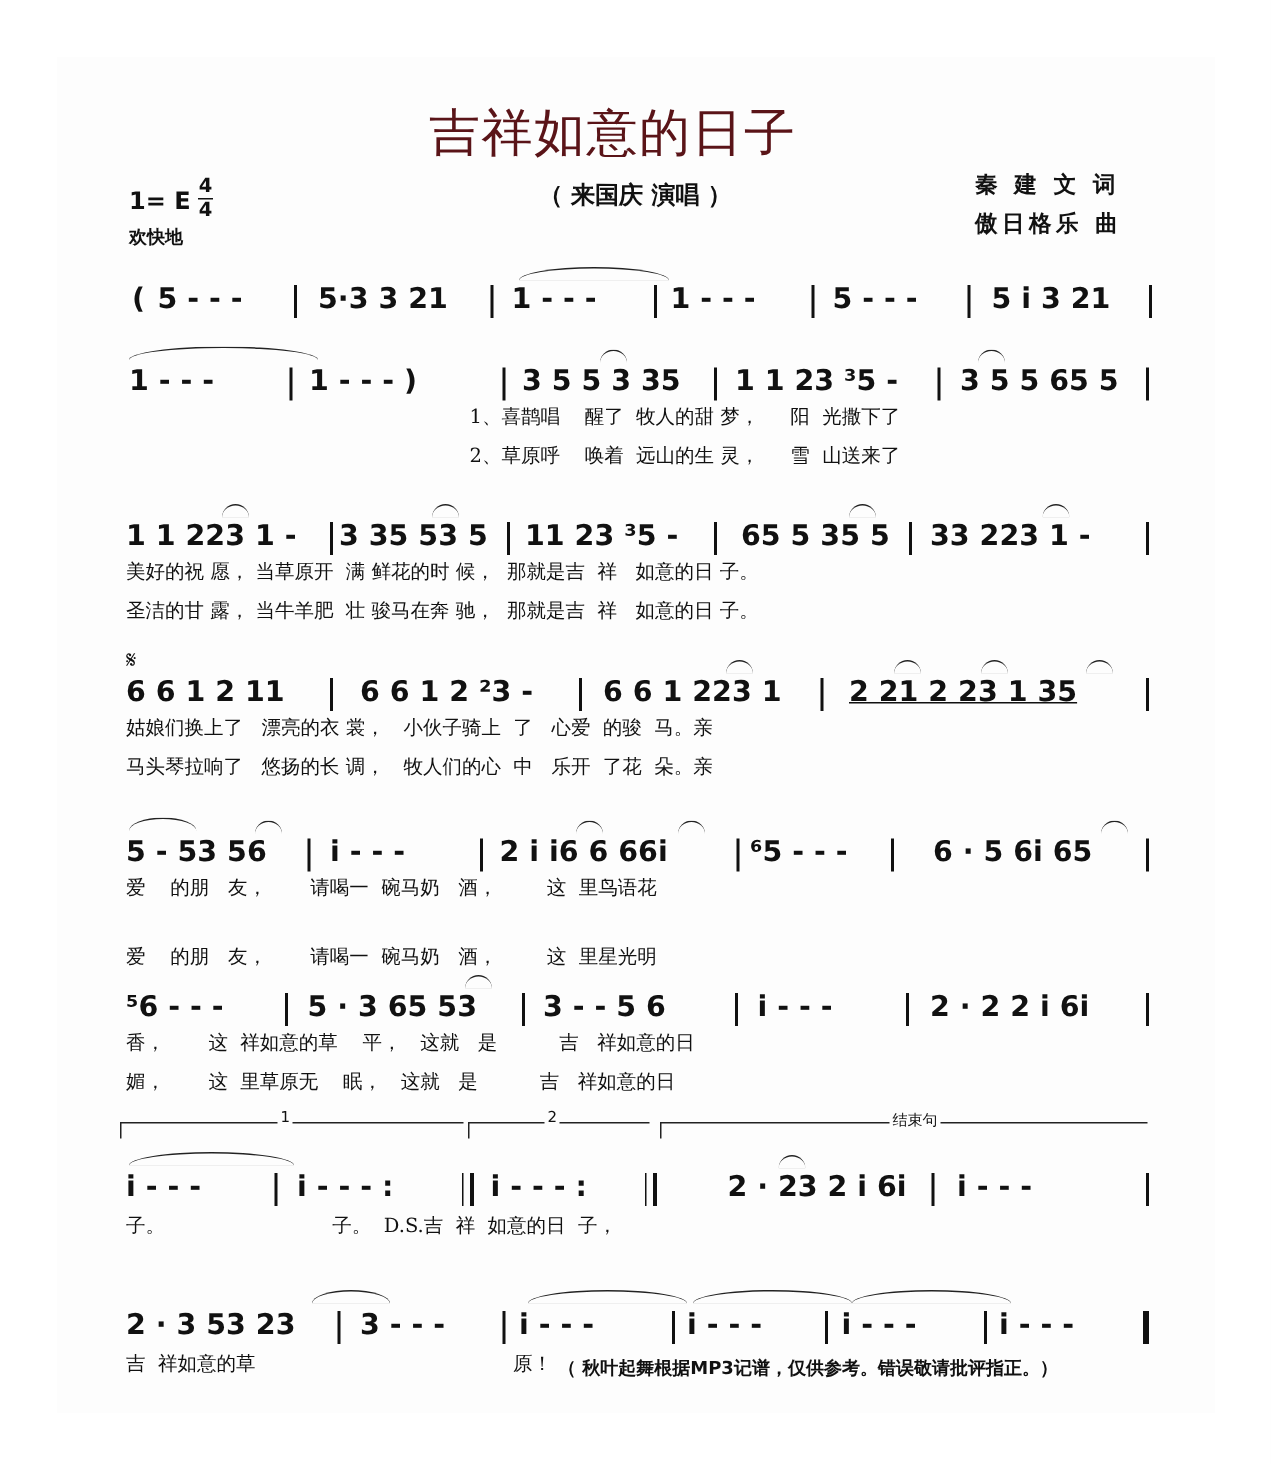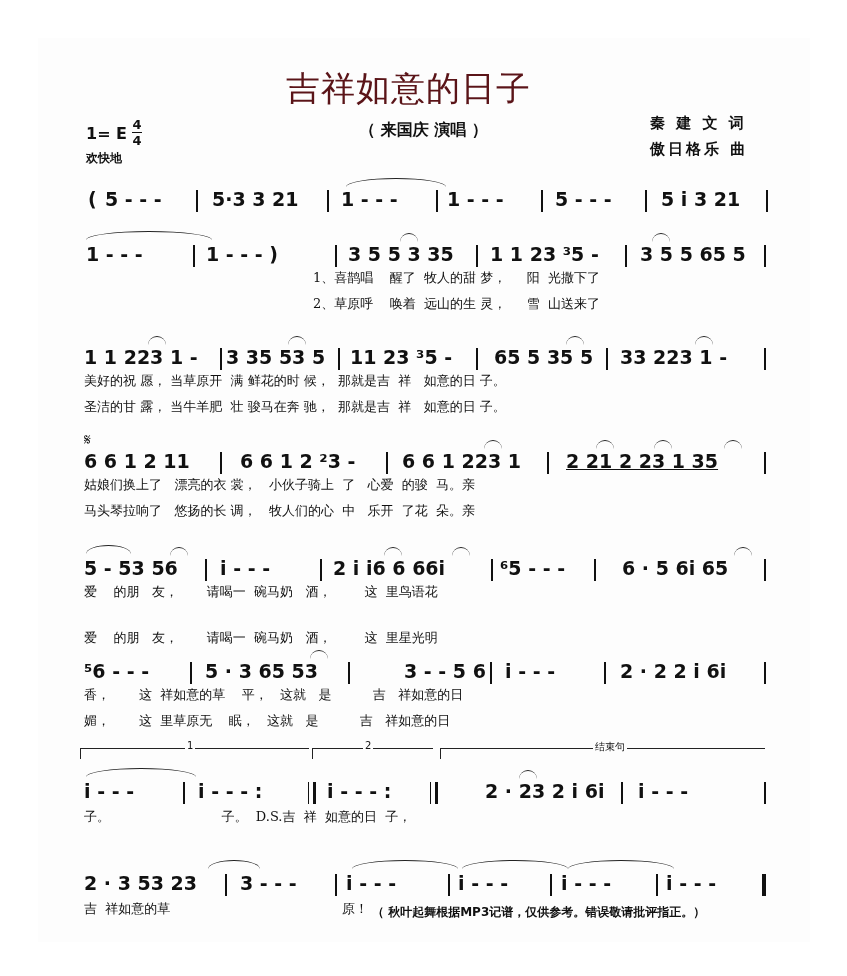--- a/index.html
+++ b/index.html
@@ -127,21 +127,21 @@
       <div class="bar" style="left: 764px;"></div>
       <div class="lyr" style="left: 84px; top: 26px;">爱    的朋   友，       请喝一  碗马奶   酒，        这  里鸟语花</div>
       <div class="lyr" style="left: 84px; top: 52px; margin-top: 20px;">爱    的朋   友，       请喝一  碗马奶   酒，        这  里星光明</div>
     </div>
     <div class="line" style="top: 660px;">
       <div class="arc" style="left: 310px; width: 18px; top: -10px;"></div>
       <span class="tok" style="left: 84px;">⁵6  - - -</span>
       <div class="bar" style="left: 190px;"></div>
       <span class="tok" style="left: 205px;">5 · 3 65 53</span>
       <div class="bar" style="left: 348px;"></div>
-      <span class="tok" style="left: 362px; margin-left: 42px;">3  - -  5 6</span>
+      <span class="tok" style="left: 362px;">3  - -  5 6</span>
       <div class="bar" style="left: 490px;"></div>
       <span class="tok" style="left: 505px;">i  - - -</span>
       <div class="bar" style="left: 604px;"></div>
       <span class="tok" style="left: 620px;">2 · 2 2 i 6i</span>
       <div class="bar" style="left: 764px;"></div>
       <div class="lyr" style="left: 84px; top: 26px;">香，       这  祥如意的草    平，   这就   是          吉   祥如意的日</div>
       <div class="lyr" style="left: 84px; top: 52px;">媚，       这  里草原无    眠，   这就   是          吉   祥如意的日</div>
     </div>
     <div class="line" style="top: 780px;">
       <div class="volta" style="left: 80px; width: 228px; top: -32px;">

